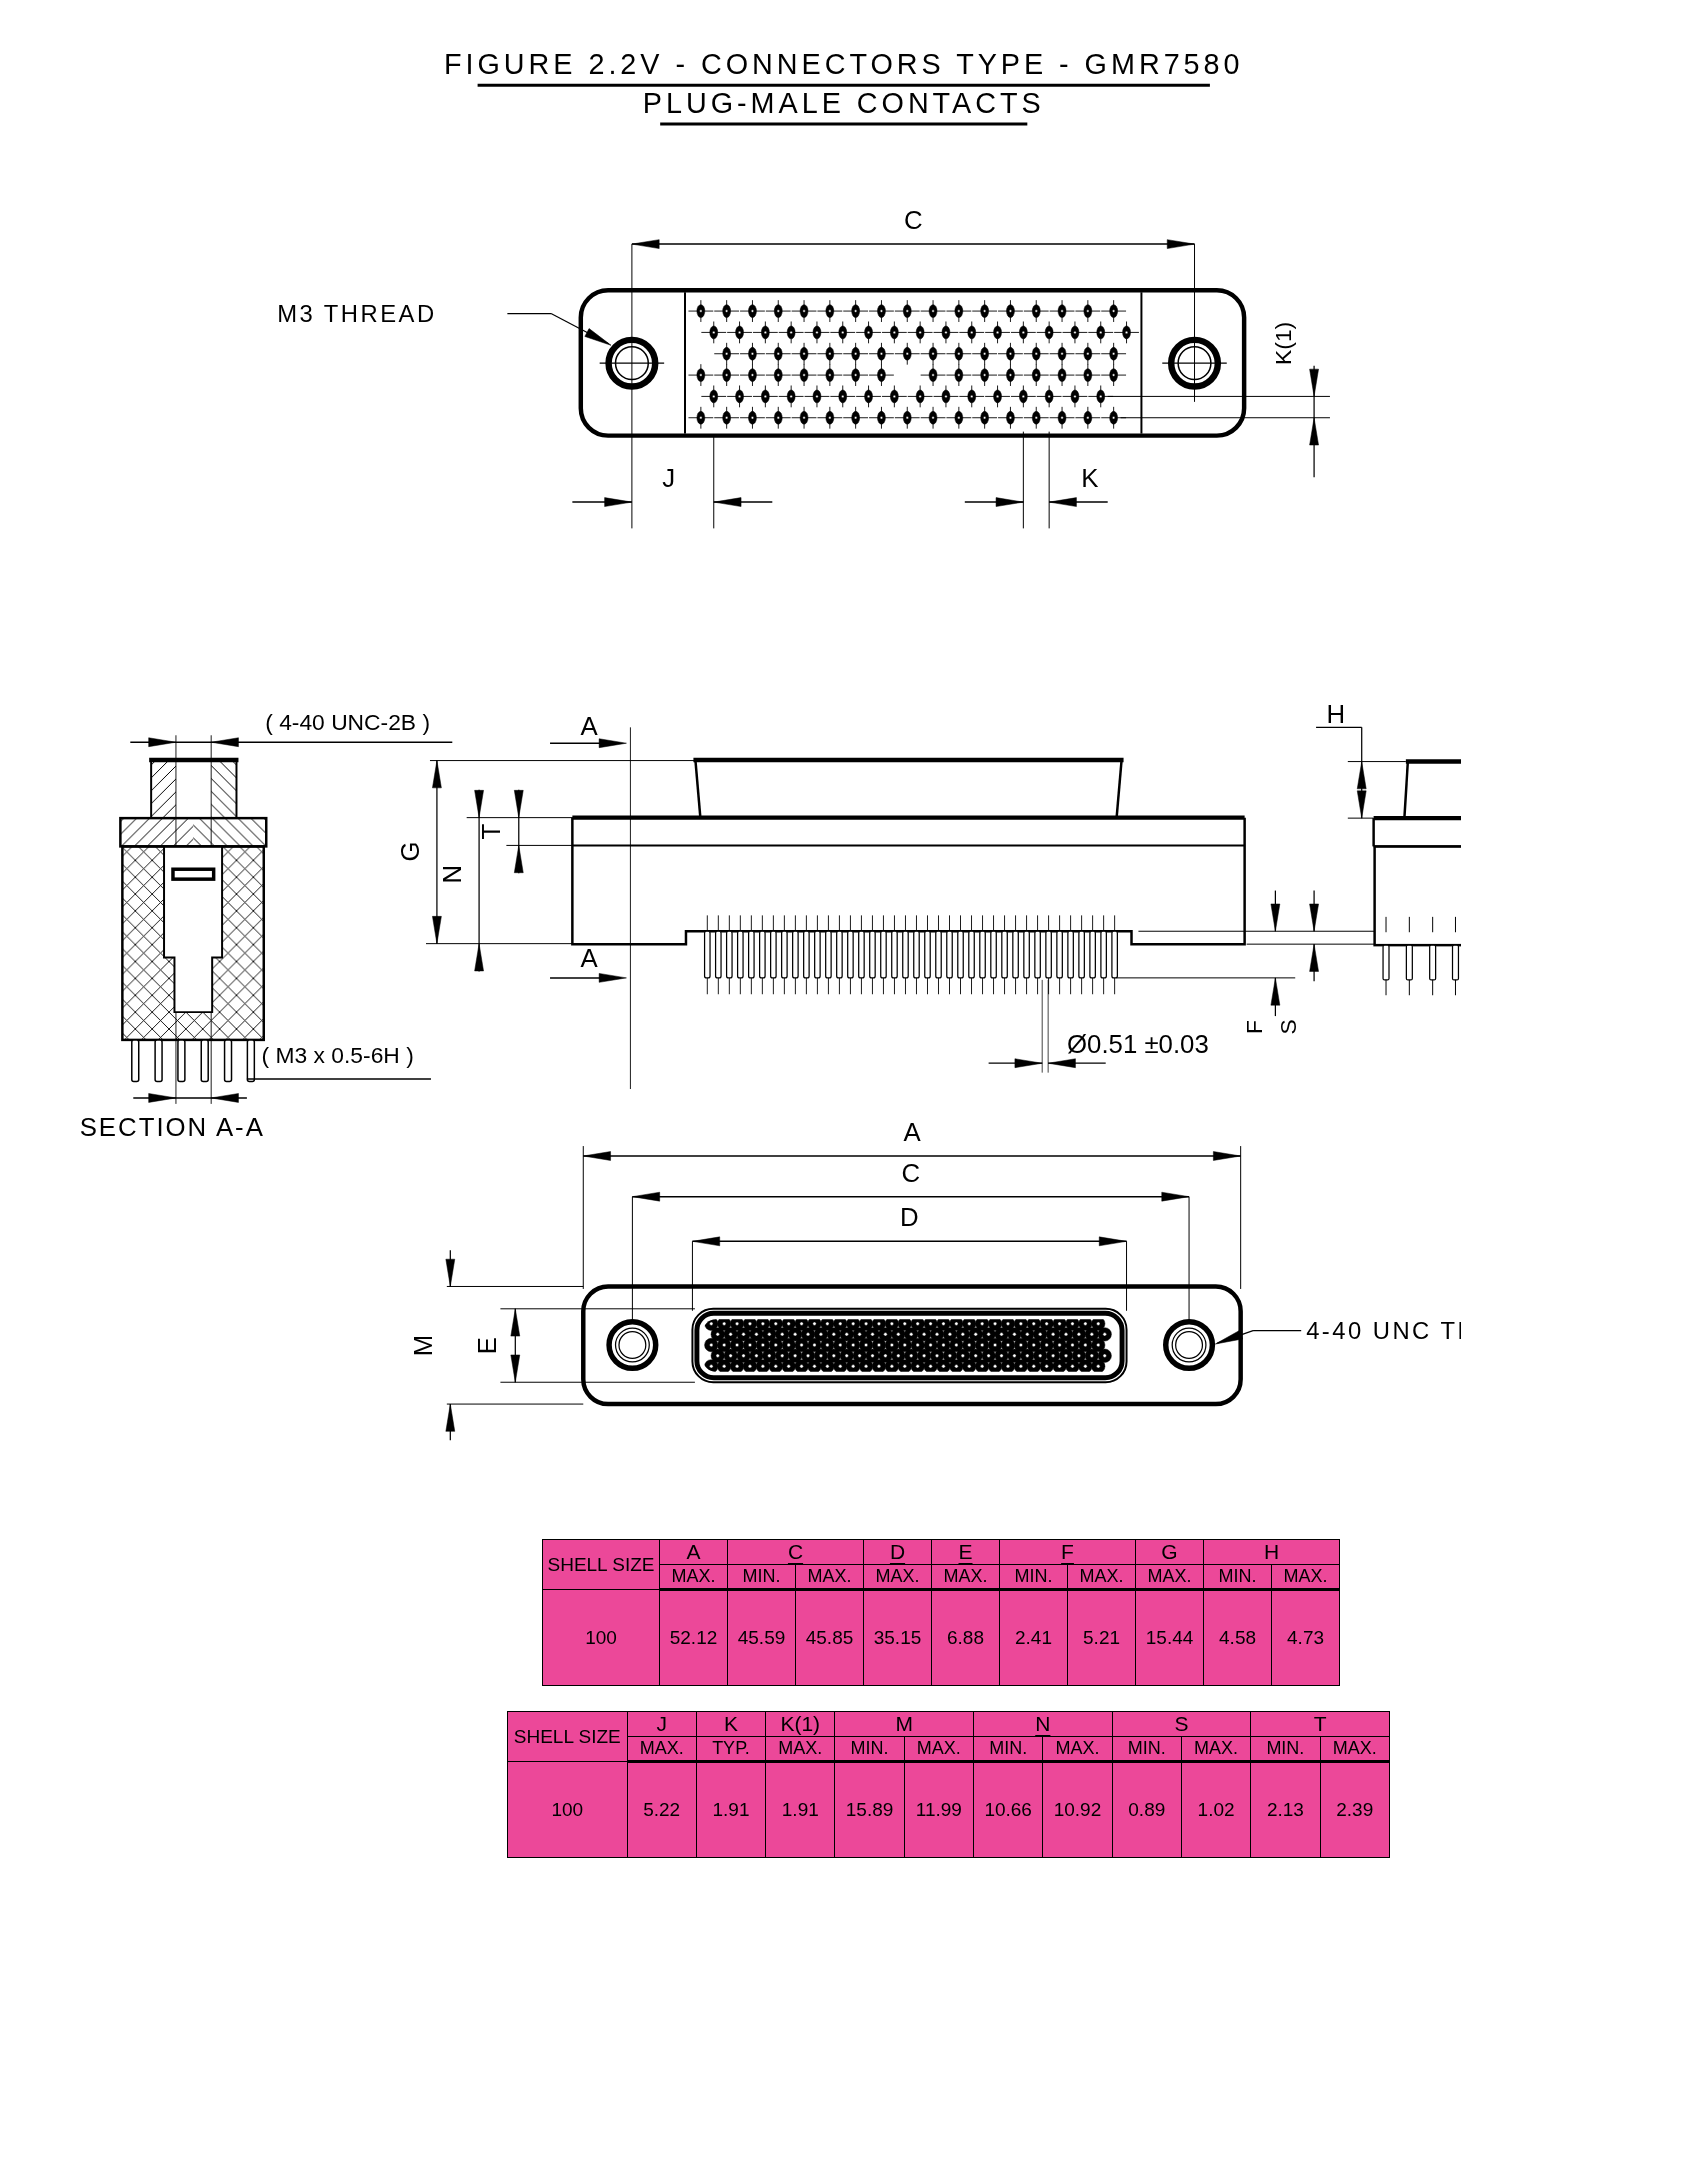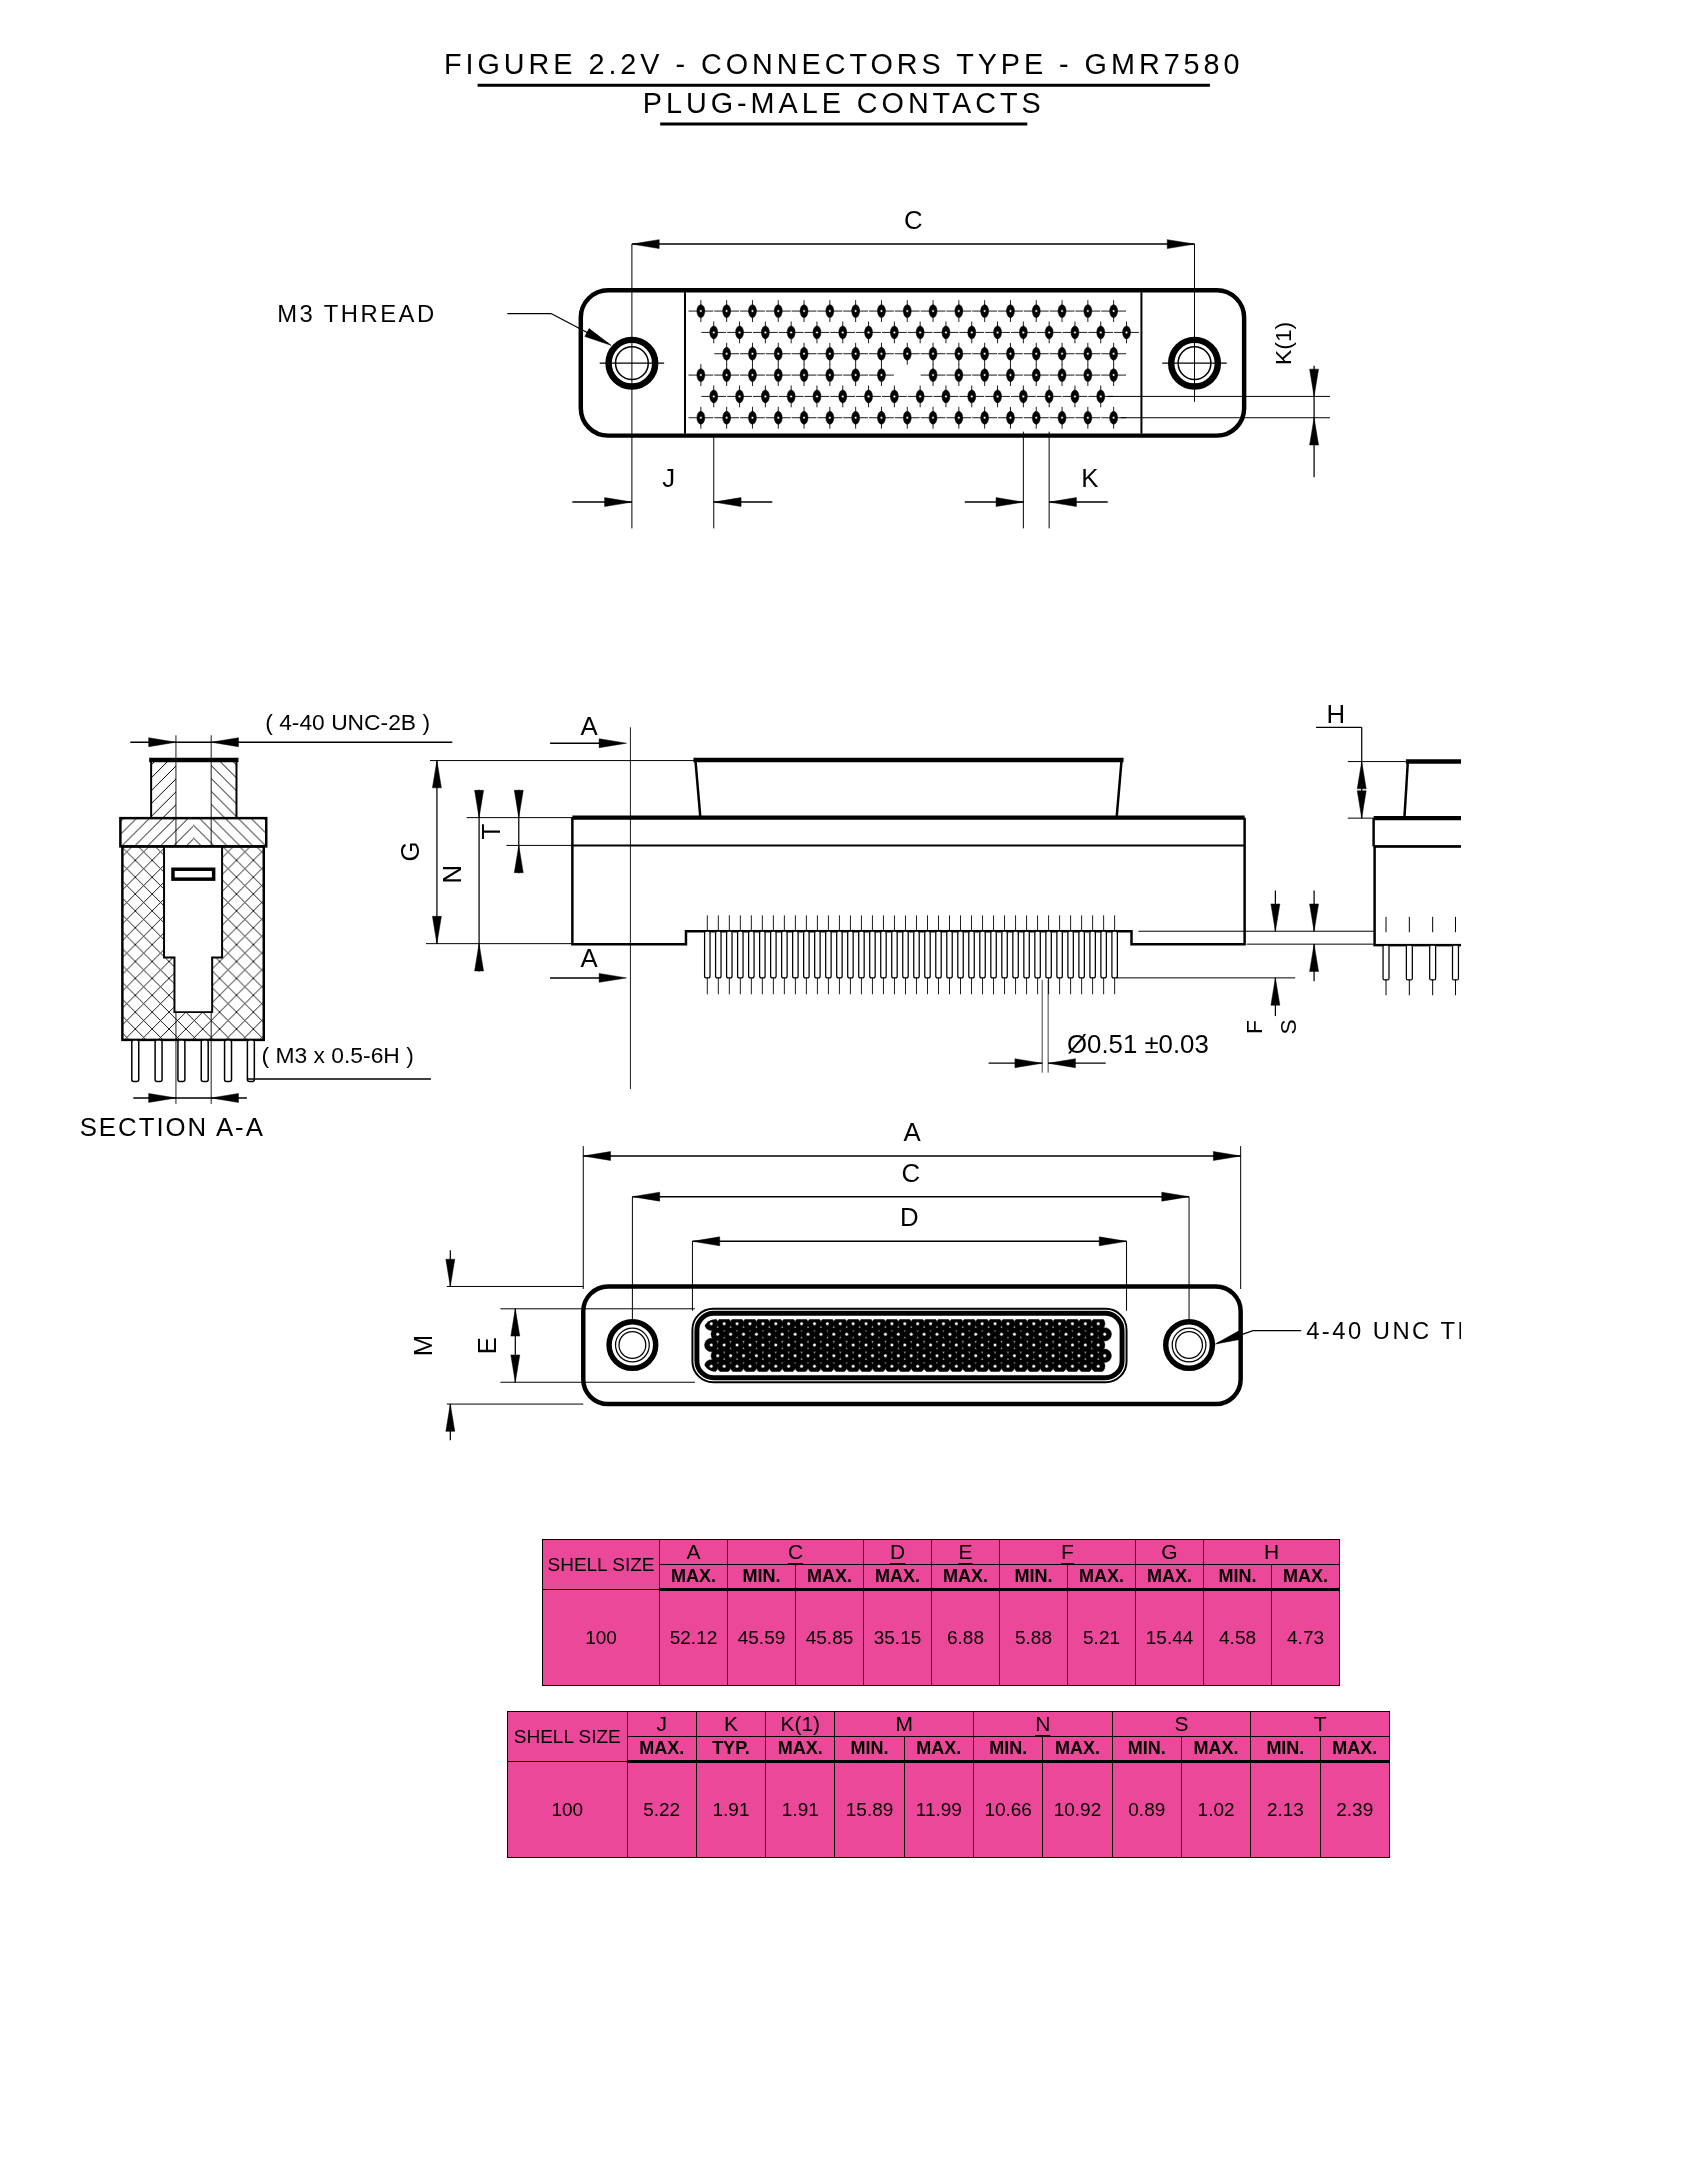--- a/index.html
+++ b/index.html
@@ -10,21 +10,21 @@
   .dimtxt{font-size:52px;}
   .dimtxt-s{font-size:46px;}
   .callout{font-size:48px;letter-spacing:5px;}
   .titletxt{font-size:58px;letter-spacing:8px;}
   table.spec{position:absolute;border-collapse:collapse;table-layout:fixed;background:#ec4899;}
   table.spec td{border:1.5px solid #000;text-align:center;vertical-align:middle;
                 font-family:"Liberation Sans", sans-serif;padding:0;}
   #t1{left:542px;top:1539px;width:796px;}
   #t2{left:507px;top:1711px;width:883px;}
   td.glab{font-size:21px;height:24px;}
-  td.sub{font-size:18px;height:23px;border-bottom-width:3.5px !important;font-weight:bold;}
+  td.sub{font-size:18px;height:23px;border-bottom-width:3.5px !important;}
   td.dat{font-size:19px;height:94px;}
   td.shell{font-size:19px;line-height:1.15;}
   .u{text-decoration:underline;text-underline-offset:4px;}
   tr.hdr1 td{border-bottom-width:1.5px;}
 </style>
 </head>
 <body>
 
 <div id="page">
 
@@ -1154,21 +1154,21 @@
     <td class="sub">MIN.</td>
     <td class="sub">MAX.</td>
   </tr>
   <tr>
     <td class="dat">100</td>
     <td class="dat">52.12</td>
     <td class="dat">45.59</td>
     <td class="dat">45.85</td>
     <td class="dat">35.15</td>
     <td class="dat">6.88</td>
-    <td class="dat">5.88</td>
+    <td class="dat">2.41</td>
     <td class="dat">5.21</td>
     <td class="dat">15.44</td>
     <td class="dat">4.58</td>
     <td class="dat">4.73</td>
   </tr>
 </tbody>
     </table>
 
 <table id="t2" class="spec">
   <colgroup>

